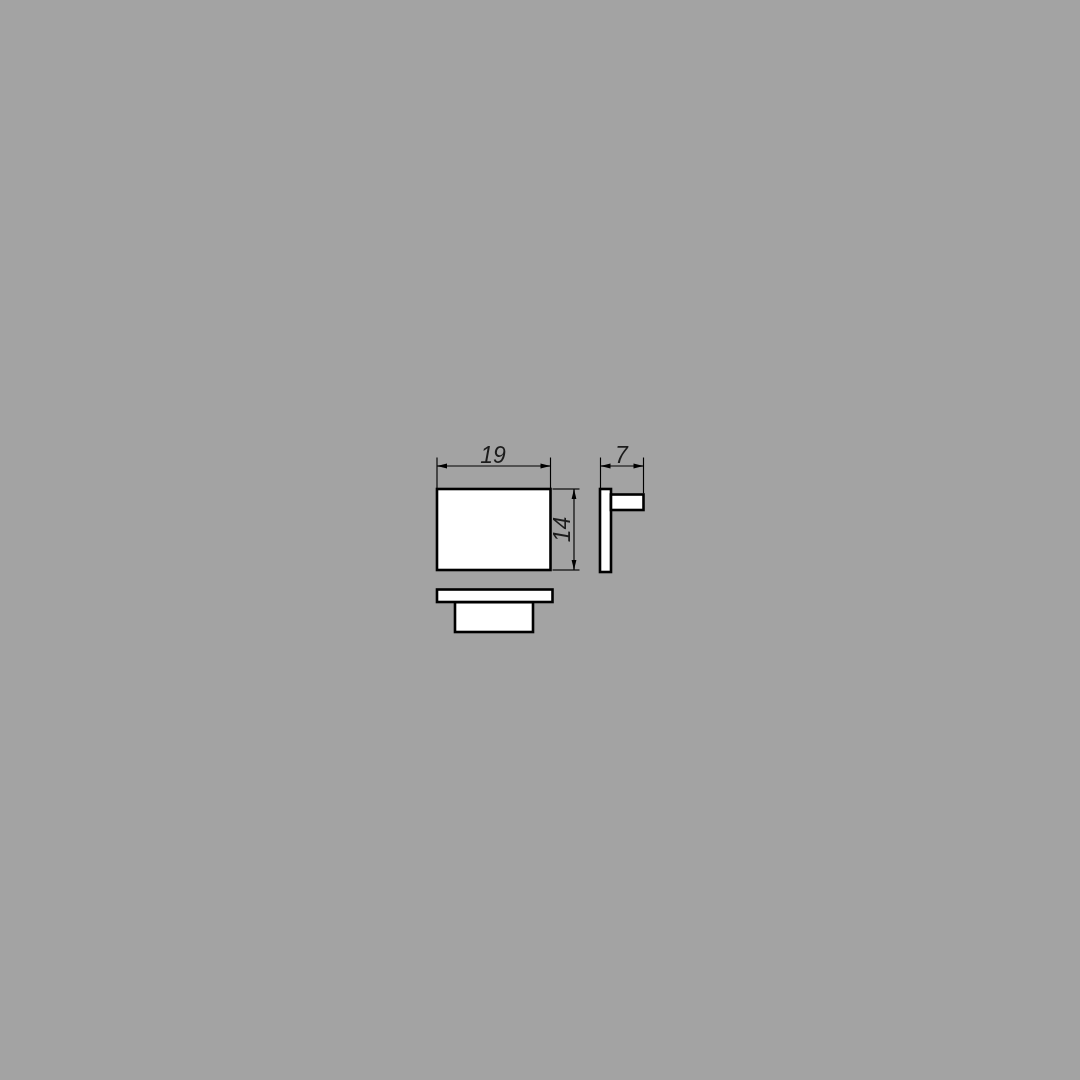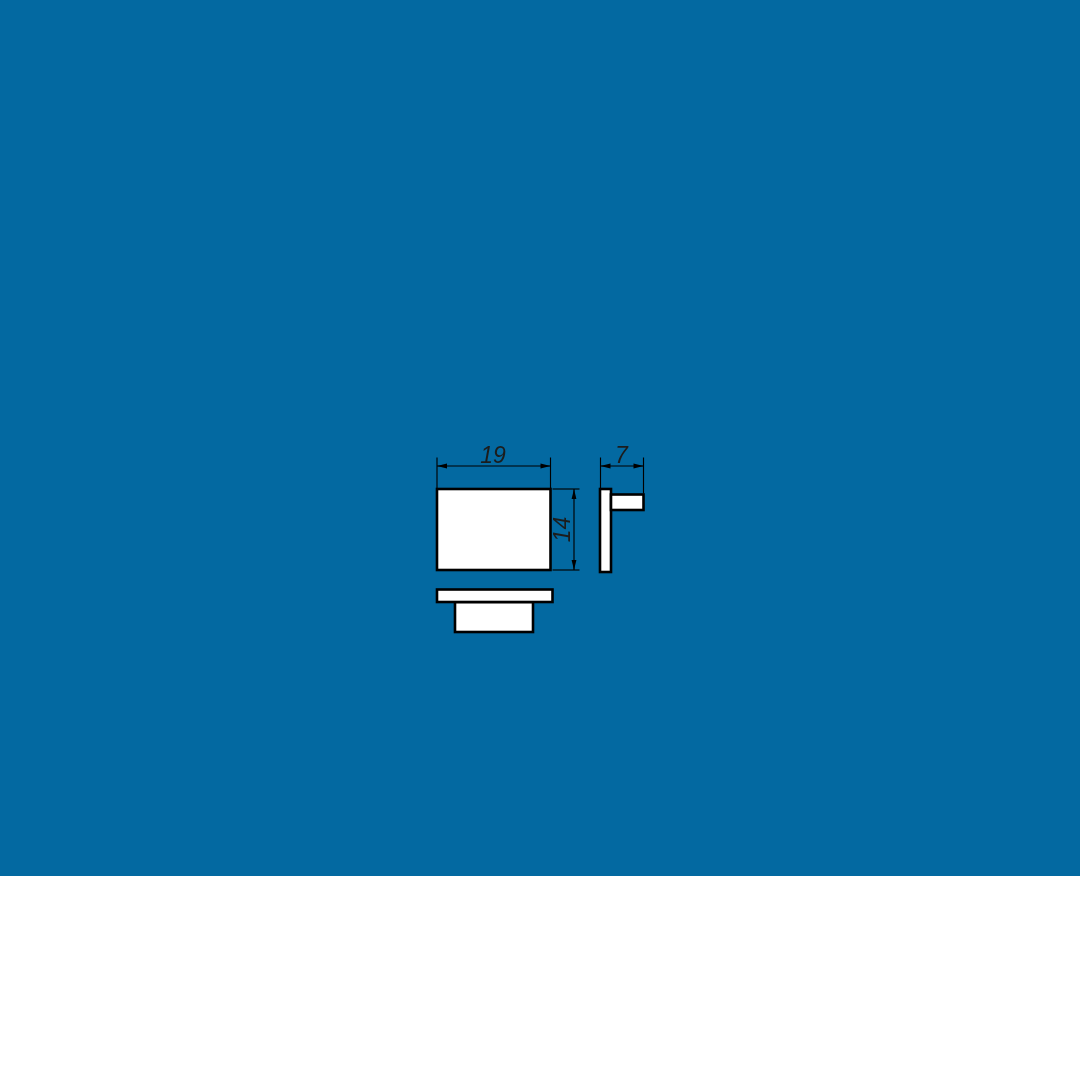--- a/index.html
+++ b/index.html
@@ -3,22 +3,22 @@
 <meta charset="utf-8">
 <style>
   html, body {
     margin: 0;
     padding: 0;
     background: #ffffff;
   }
   .sheet {
     position: relative;
     width: 1080px;
-    height: 876px;
-    background: #0369a1;
+    height: 1080px;
+    background: #a3a3a3;
     overflow: hidden;
     text-align: center;
   }
   .sheet svg {
     position: absolute;
     left: 0;
     top: 0;
     width: 1080px;
     height: 1080px;
   }

